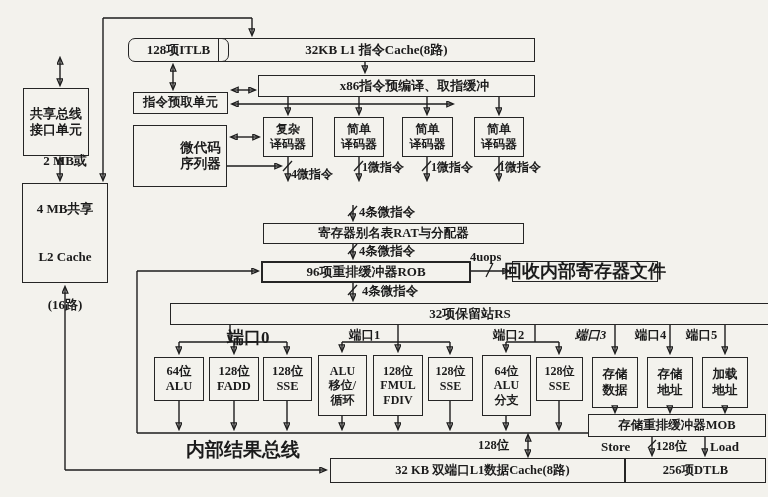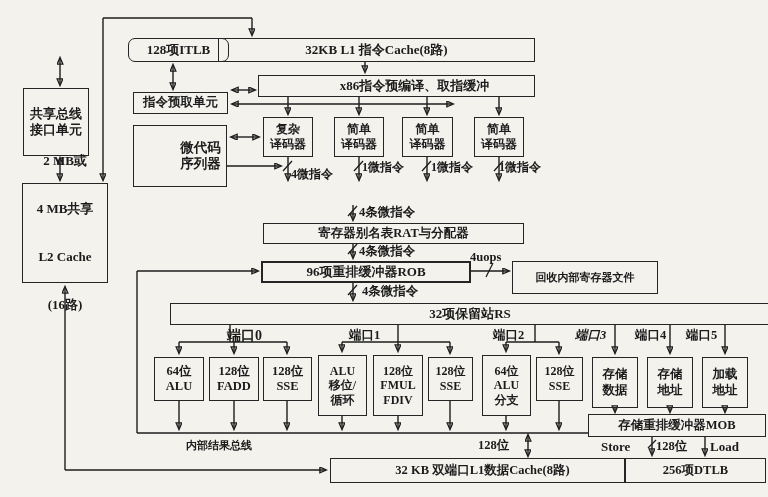--- a/index.html
+++ b/index.html
@@ -172,21 +172,21 @@
     <div class="box" style="left: 474px; top: 117px; width: 50px; height: 40px; font-size: 12px;">
       <div class="bl">简单</div>
       <div class="bl">译码器</div>
     </div>
     <div class="box" style="left: 263px; top: 223px; width: 261px; height: 21px; font-size: 12.5px;">
       <div class="bl">寄存器别名表RAT与分配器</div>
     </div>
     <div class="box thick" style="left: 261px; top: 261px; width: 210px; height: 22px; font-size: 13px;">
       <div class="bl">96项重排缓冲器ROB</div>
     </div>
-    <div class="box" style="left: 512px; top: 261px; width: 146px; height: 33px; font-size: 11px;">
+    <div class="box" style="left: 512px; top: 261px; width: 146px; height: 21px; font-size: 18px;">
       <div class="bl">回收内部寄存器文件</div>
     </div>
     <div class="box" style="left: 150px; top: 303px; width: 600px; height: 22px; font-size: 13px; margin-left: 20px;">
       <div class="bl">32项保留站RS</div>
     </div>
     <div class="box" style="left: 154px; top: 357px; width: 50px; height: 44px; font-size: 12.5px;">
       <div class="bl">64位</div>
       <div class="bl">ALU</div>
     </div>
     <div class="box" style="left: 209px; top: 357px; width: 50px; height: 44px; font-size: 12.5px;">
@@ -242,24 +242,24 @@
       <div class="bl">256项DTLB</div>
     </div>
     <div class="lbl" style="left: 291px; top: 168px; font-size: 12px;">4微指令</div>
     <div class="lbl" style="left: 362px; top: 161px; font-size: 12px;">1微指令</div>
     <div class="lbl" style="left: 431px; top: 161px; font-size: 12px;">1微指令</div>
     <div class="lbl" style="left: 499px; top: 161px; font-size: 12px;">1微指令</div>
     <div class="lbl" style="left: 359px; top: 206px; font-size: 12.5px;">4条微指令</div>
     <div class="lbl" style="left: 359px; top: 245px; font-size: 12.5px;">4条微指令</div>
     <div class="lbl" style="left: 362px; top: 285px; font-size: 12.5px;">4条微指令</div>
     <div class="lbl" style="left: 470px; top: 251px; font-size: 12.5px;">4uops</div>
-    <div class="lbl" style="left: 183px; top: 329px; font-size: 14px; padding-left: 44px;">端口0</div>
+    <div class="lbl" style="left: 183px; top: 329px; font-size: 17px; padding-left: 44px;">端口0</div>
     <div class="lbl" style="left: 349px; top: 329px; font-size: 12.5px;">端口1</div>
     <div class="lbl" style="left: 493px; top: 329px; font-size: 12.5px;">端口2</div>
     <div class="lbl" style="left: 575px; top: 329px; font-size: 12.5px; font-style: italic;">端口3</div>
     <div class="lbl" style="left: 635px; top: 329px; font-size: 12.5px;">端口4</div>
     <div class="lbl" style="left: 686px; top: 329px; font-size: 12.5px;">端口5</div>
-    <div class="lbl" style="left: 186px; top: 440px; font-size: 11px;">内部结果总线</div>
+    <div class="lbl" style="left: 186px; top: 440px; font-size: 19px;">内部结果总线</div>
     <div class="lbl" style="left: 478px; top: 439px; font-size: 12.5px;">128位</div>
     <div class="lbl" style="left: 601px; top: 440px; font-size: 13px;">Store</div>
     <div class="lbl" style="left: 656px; top: 440px; font-size: 12.5px;">128位</div>
     <div class="lbl" style="left: 710px; top: 440px; font-size: 13px;">Load</div>
   </div>
 
 </body></html>

